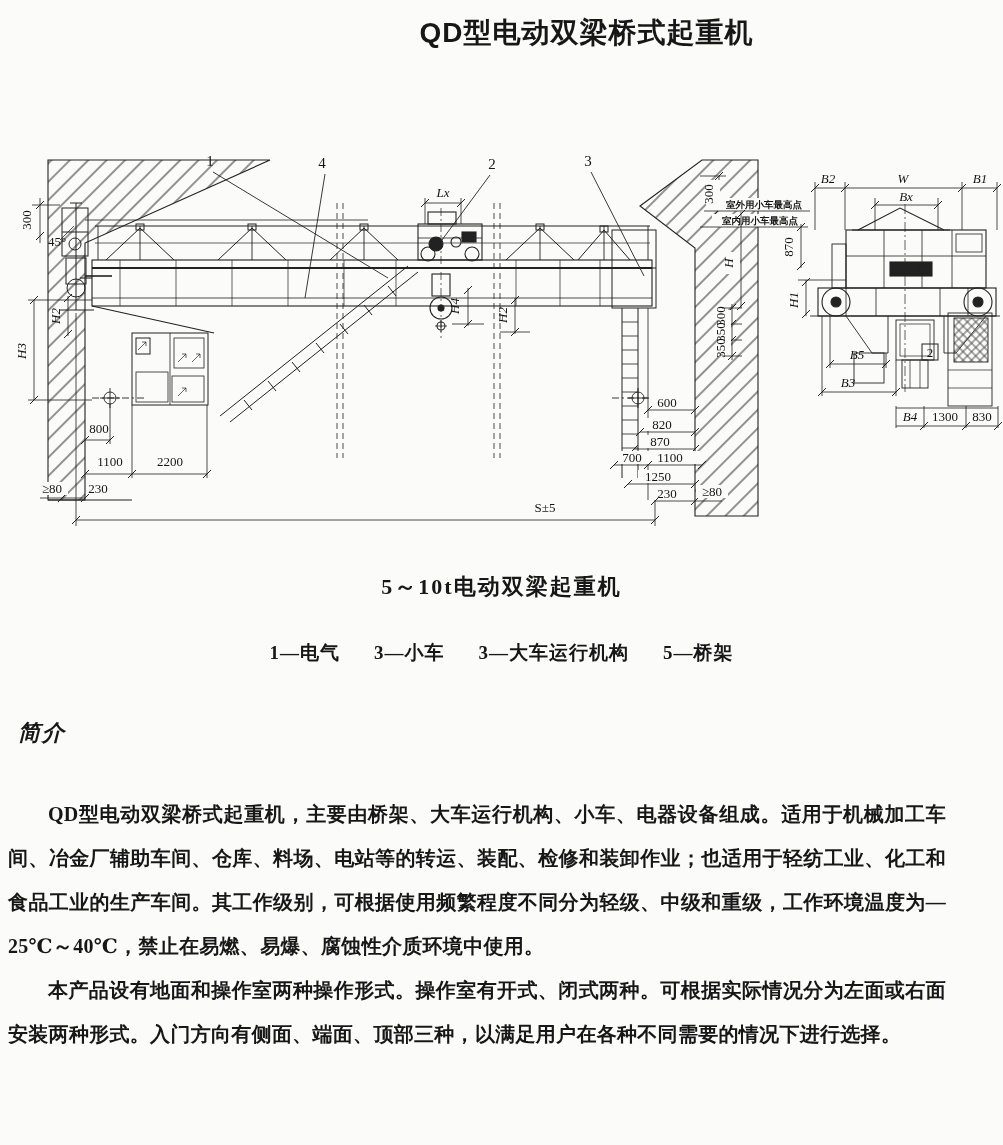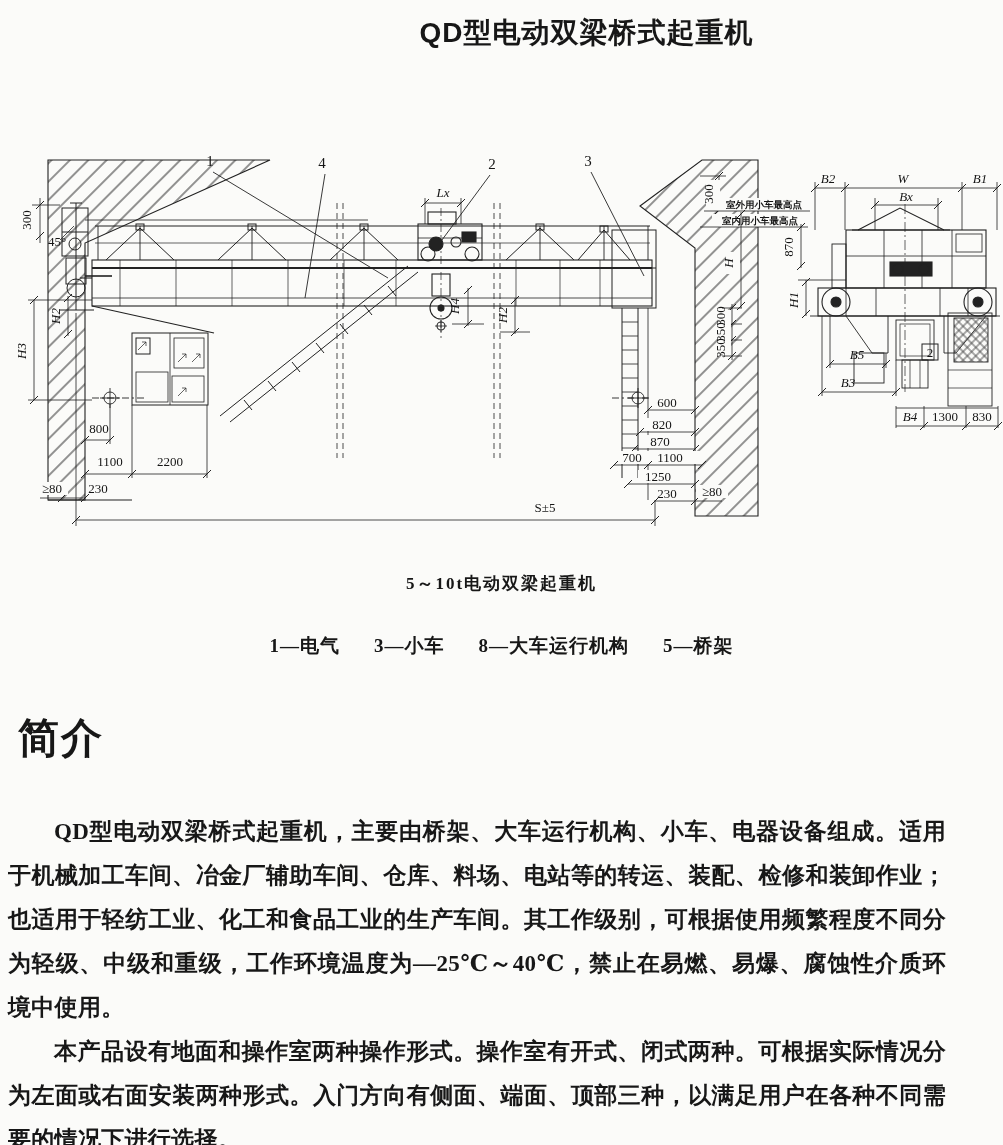--- a/index.html
+++ b/index.html
@@ -12,34 +12,34 @@
   .title{
     margin:14px 0 0 0;padding-left:170px;
     text-align:center;
     font-family:"Liberation Sans","DejaVu Sans",sans-serif;
     font-weight:bold;font-size:28px;letter-spacing:1px;
   }
   .figure{margin:0;padding:0;}
   .figure svg{display:block;margin-top:96px;}
   .fig-caption{
     margin-top:24px;text-align:center;
-    font-weight:bold;font-size:17px;letter-spacing:2px;
+    font-weight:bold;font-size:22px;letter-spacing:2px;
   }
   .fig-legend{
     margin-top:38px;display:flex;justify-content:center;gap:34px;
     font-weight:bold;font-size:19px;letter-spacing:1px;align-items:flex-end;
   }
   .section-heading{
     margin:52px 0 0 18px;
     font-family:"Liberation Sans","DejaVu Sans",sans-serif;
-    font-weight:bold;font-size:41px;letter-spacing:2px;
+    font-weight:bold;font-size:22px;letter-spacing:2px;font-style:italic;
   }
   .body-text{margin:44px 0 0 8px;width:938px;}
   .body-text p{
-    margin:0;font-size:23px;line-height:44px;font-weight:600;
+    margin:0;font-size:20px;line-height:44px;font-weight:600;
     text-align:justify;text-indent:2em;letter-spacing:0.3px;
   }
   svg text{fill:#151515;}
   .dimtxt{font-size:13px;font-family:"Liberation Serif","DejaVu Serif",serif;}
   .dimlet{font-size:13px;font-style:italic;font-family:"Liberation Serif","DejaVu Serif",serif;}
   .callout{font-size:15px;font-family:"Liberation Serif","DejaVu Serif",serif;}
   .tiny{font-size:9.5px;font-weight:bold;font-family:"Liberation Sans","DejaVu Sans",sans-serif;}
 </style>
 </head>
 <body>
@@ -486,21 +486,21 @@
           <text class="dimtxt" x="982" y="273" text-anchor="middle" stroke="none">830</text>
         </g>
       </g>
     </svg>
 
     <figcaption>
       <div class="fig-caption">5～10t电动双梁起重机</div>
       <div class="fig-legend">
         <span>1—电气</span>
         <span>3—小车</span>
-        <span>8—大车运行机构</span>
+        <span>3—大车运行机构</span>
         <span>5—桥架</span>
       </div>
     </figcaption>
   </figure>
 
   <h2 class="section-heading">简介</h2>
 
   <div class="body-text">
     <p>QD型电动双梁桥式起重机，主要由桥架、大车运行机构、小车、电器设备组成。适用于机械加工车间、冶金厂辅助车间、仓库、料场、电站等的转运、装配、检修和装卸作业；也适用于轻纺工业、化工和食品工业的生产车间。其工作级别，可根据使用频繁程度不同分为轻级、中级和重级，工作环境温度为—25℃～40℃，禁止在易燃、易爆、腐蚀性介质环境中使用。</p>
     <p>本产品设有地面和操作室两种操作形式。操作室有开式、闭式两种。可根据实际情况分为左面或右面安装两种形式。入门方向有侧面、端面、顶部三种，以满足用户在各种不同需要的情况下进行选择。</p>

